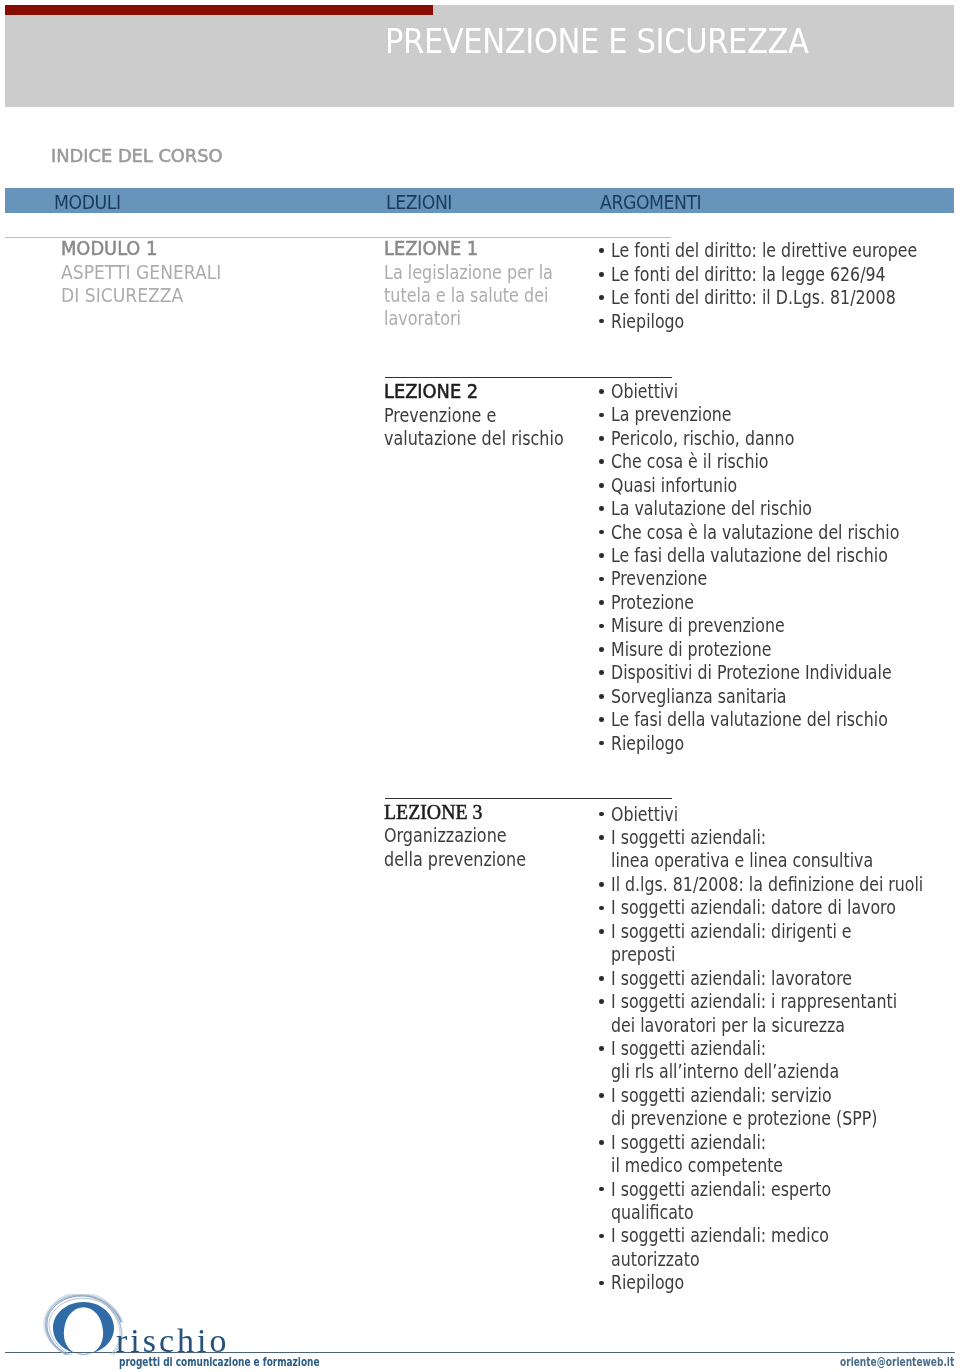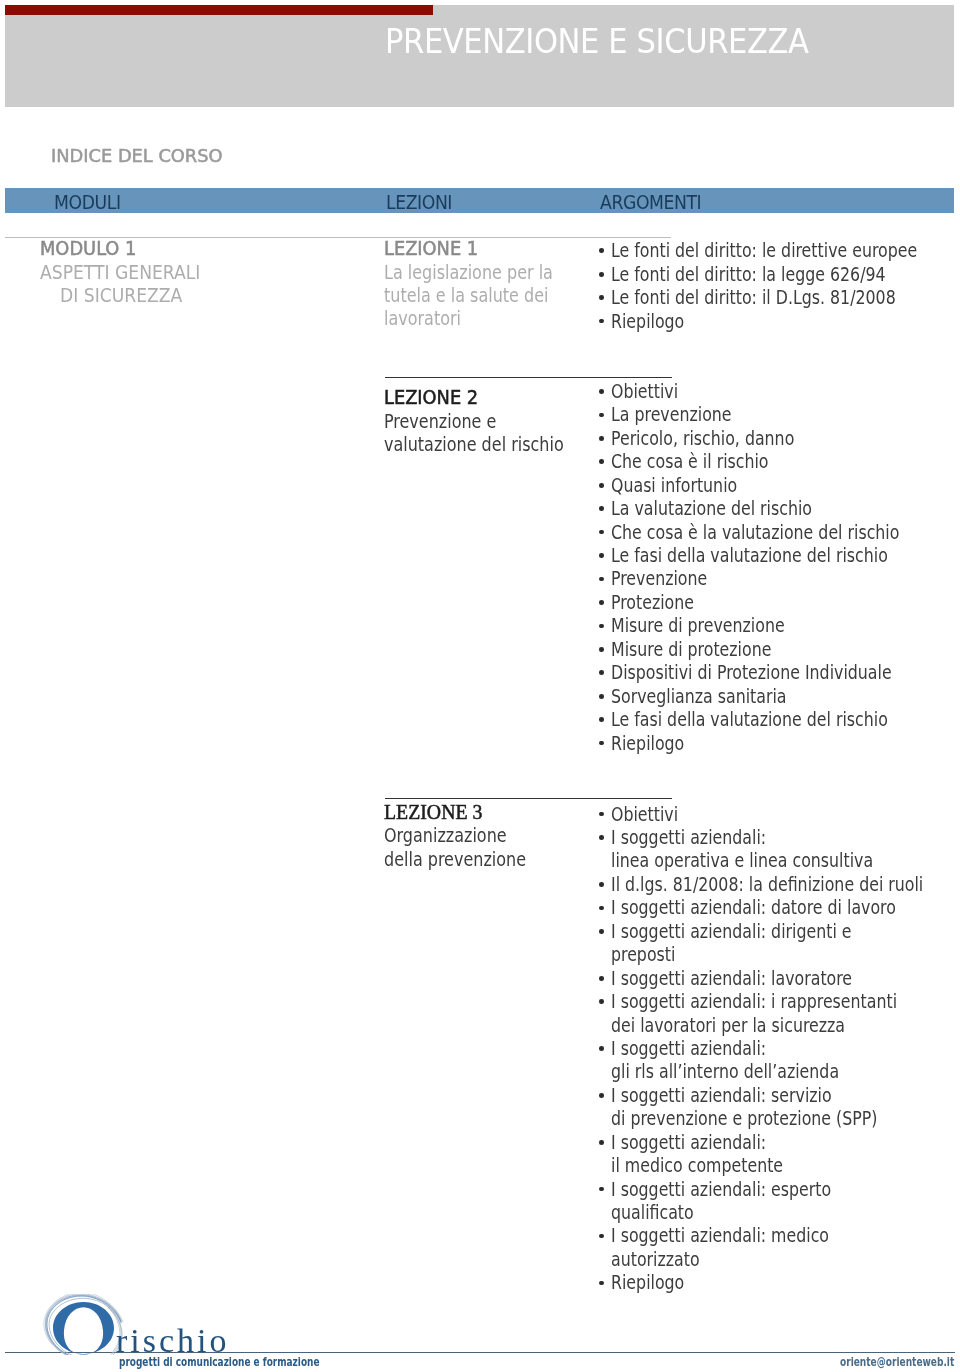--- a/index.html
+++ b/index.html
@@ -35,21 +35,21 @@
   .row{position:absolute;left:0;width:960px;}
   .rule{position:absolute;height:1px;}
   .rule.r0{left:5px;top:0px;width:666px;background:#bdbdbd;}
   .rule.r1{left:384.5px;top:0px;width:287.5px;background:#333333;}
 
   .txt{display:block;white-space:nowrap;transform-origin:left top;font-size:20.1px;}
   .txt i{font-style:normal;display:inline-block;transform:scaleX(0.885);transform-origin:left top;}
   .txt.mt i,.txt.lt i{transform:scaleX(0.985);}
   .txt.ml i{transform:scaleX(0.95);}
 
-  .mod{position:absolute;left:40px;}
+  .mod{position:absolute;left:61px;}
   .mod .mt{color:#8a8a8a;font-weight:400;-webkit-text-stroke:0.52px #8a8a8a;}
   .mod .ml{color:#adadad;font-weight:300;}
 
   .les{position:absolute;left:383.6px;}
   .les .lt{font-weight:400;}
   .les .ll{font-weight:300;}
   .les.grey .lt{color:#8a8a8a;-webkit-text-stroke:0.52px #8a8a8a;}
   .les.grey .ll{color:#adadad;}
   .les.dark .lt{color:#1d1d1d;-webkit-text-stroke:0.52px #1d1d1d;}
   .les.dark .ll{color:#3c3c3c;}
@@ -93,21 +93,21 @@
   <div class="col-head ch0">MODULI</div>
   <div class="col-head ch1">LEZIONI</div>
   <div class="col-head ch2">ARGOMENTI</div>
 
   <div id="rows">
       <div class="row" style="top: 236.5px;">
         <div class="rule r0"></div>
         <div class="mod" style="top: 0.6px;">
           <span class="txt mt" style="height: 23.45px; line-height: 23.45px;"><i>MODULO 1</i></span>
           <span class="txt ml" style="height: 23.45px; line-height: 23.45px; text-decoration: underline;"><i>ASPETTI GENERALI</i></span>
-          <span class="txt ml" style="height: 23.45px; line-height: 23.45px; text-align: center;"><i>DI SICUREZZA</i></span>
+          <span class="txt ml" style="height: 23.45px; line-height: 23.45px;"><i>DI SICUREZZA</i></span>
         </div>
         <div class="les grey" style="top: 0.6px;">
           <span class="txt lt" style="height: 23.45px; line-height: 23.45px;"><i>LEZIONE 1</i></span>
           <span class="txt ll" style="height: 23.45px; line-height: 23.45px;"><i>La legislazione per la</i></span>
           <span class="txt ll" style="height: 23.45px; line-height: 23.45px;"><i>tutela e la salute dei</i></span>
           <span class="txt ll" style="height: 23.45px; line-height: 23.45px;"><i>lavoratori</i></span>
         </div>
         <div class="topics" style="top: 2.7px;">
           <div class="topic-line">
             <span class="bullet"></span>
@@ -122,21 +122,21 @@
             <span class="topic-text">Le fonti del diritto: il D.Lgs. 81/2008</span>
           </div>
           <div class="topic-line">
             <span class="bullet"></span>
             <span class="topic-text">Riepilogo</span>
           </div>
         </div>
       </div>
       <div class="row" style="top: 377.2px;">
         <div class="rule r1"></div>
-        <div class="les dark" style="top: 9px;">
+        <div class="les dark" style="top: 3px;">
           <span class="txt lt" style="height: 23.45px; line-height: 23.45px;"><i>LEZIONE 2</i></span>
           <span class="txt ll" style="height: 23.45px; line-height: 23.45px;"><i>Prevenzione e</i></span>
           <span class="txt ll" style="height: 23.45px; line-height: 23.45px;"><i>valutazione del rischio</i></span>
         </div>
         <div class="topics" style="top: 2.8px;">
           <div class="topic-line">
             <span class="bullet"></span>
             <span class="topic-text">Obiettivi</span>
           </div>
           <div class="topic-line">

